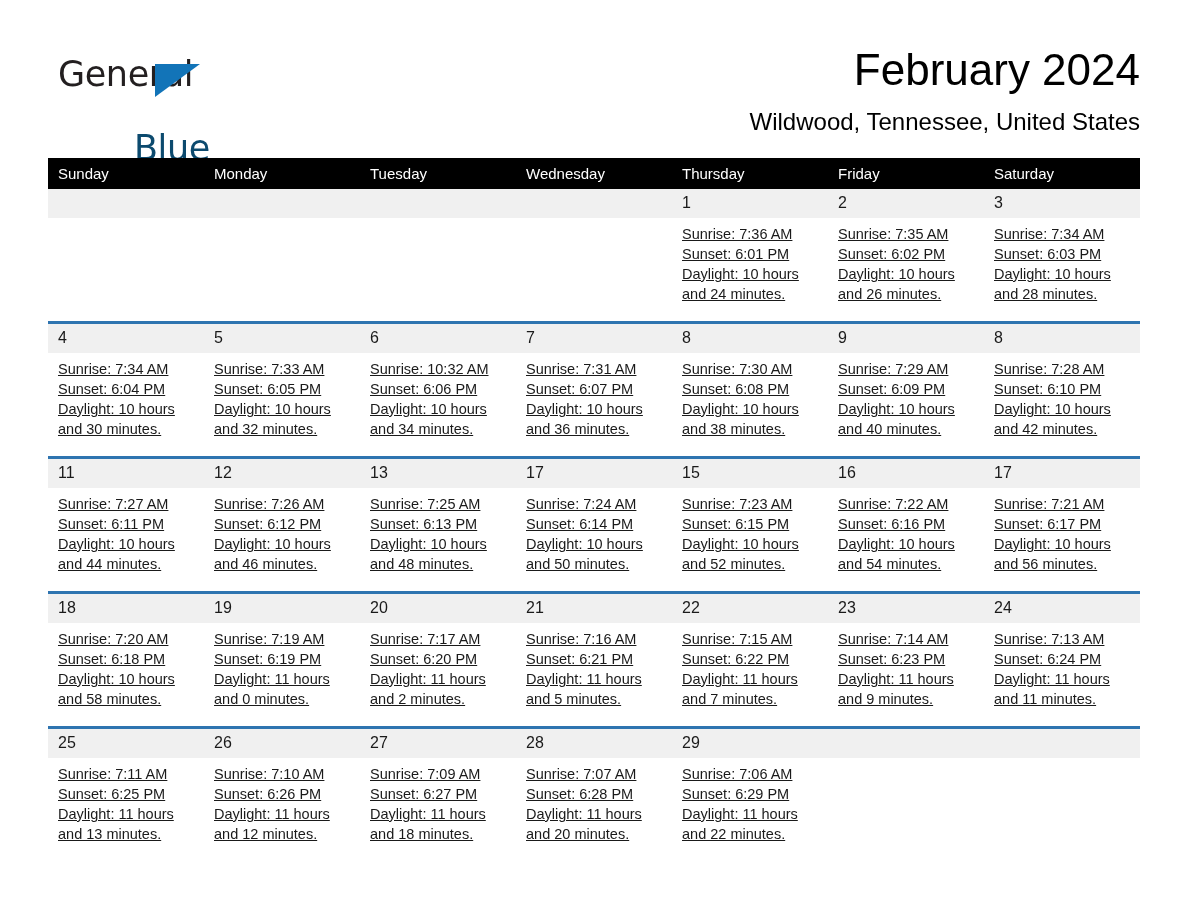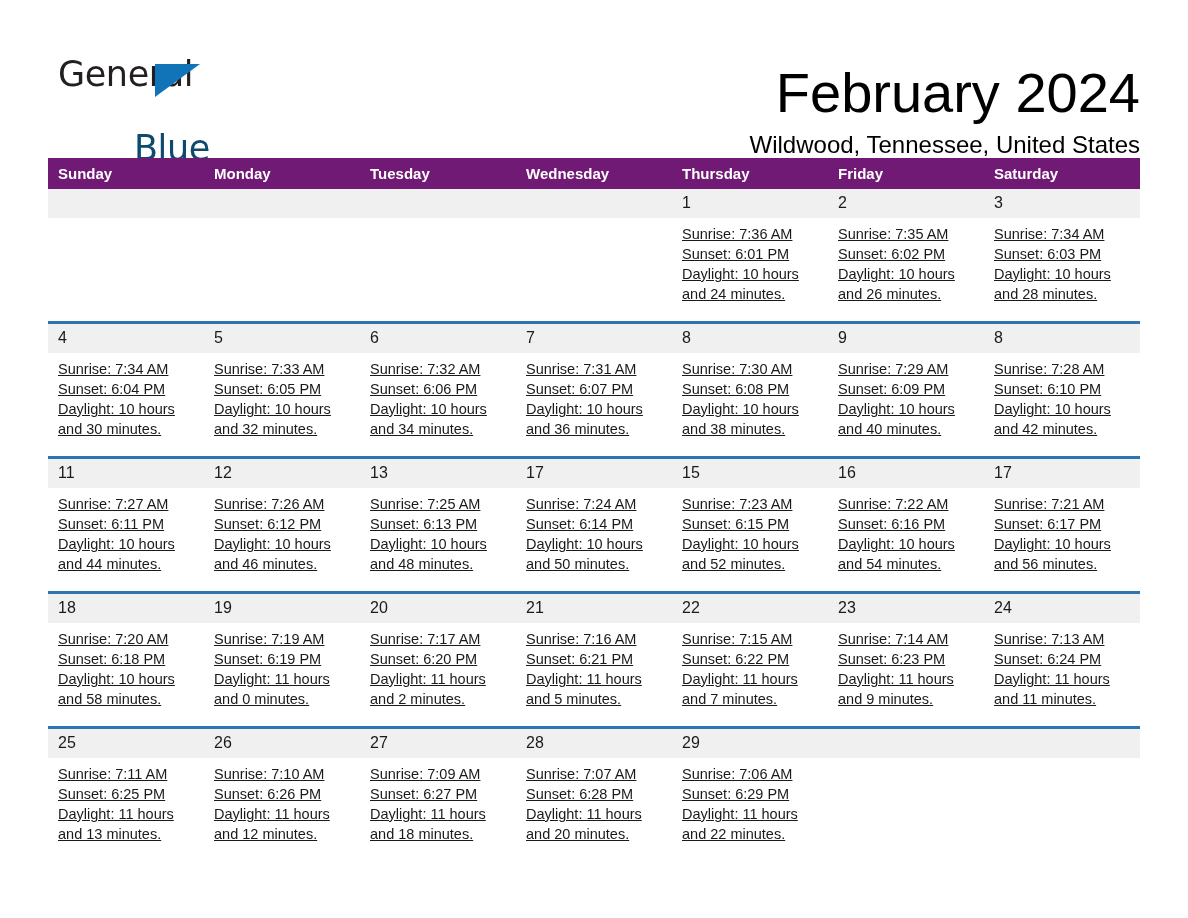--- a/index.html
+++ b/index.html
@@ -69,26 +69,25 @@
     margin-top: 36px;
   }
 
   .title-block {
     position: absolute;
     right: 0;
     top: 0;
     text-align: right;
   }
   .month-title {
-    font-size: 56px;
+    font-size: 44px;
     line-height: 56px;
     font-weight: 400;
     color: #000000;
     white-space: nowrap;
-    margin-top: 23px;
   }
   .location-title {
     font-size: 24px;
     line-height: 34px;
     font-weight: 400;
     color: #000000;
     white-space: nowrap;
     margin-top: 7px;
   }
 
@@ -97,24 +96,24 @@
     position: absolute;
     left: 48px;
     top: 158px;
     width: 1092px;
     border-collapse: collapse;
     table-layout: fixed;
   }
   .calendar col { width: 156px; }
 
   .calendar thead th {
-    background: #701a75;
+    background: #000000;
     color: #ffffff;
     font-size: 15px;
-    font-weight: 700;
+    font-weight: 400;
     text-align: left;
     padding: 7px 0 7px 10px;
     height: 17px;
     vertical-align: middle;
   }
 
   .week-row > td {
     border-top: 3px solid #2e74b0;
     padding: 0;
     vertical-align: top;
@@ -296,21 +295,21 @@
                 <div>Sunset: 6:05 PM</div>
                 <div>Daylight: 10 hours</div>
                 <div>and 32 minutes.</div>
               </div>
             </div>
           </td>
           <td>
             <div class="cell">
               <div class="daynum">6</div>
               <div class="details">
-                <div>Sunrise: 7:32 AM</div>
+                <div>Sunrise: 10:32 AM</div>
                 <div>Sunset: 6:06 PM</div>
                 <div>Daylight: 10 hours</div>
                 <div>and 34 minutes.</div>
               </div>
             </div>
           </td>
           <td>
             <div class="cell">
               <div class="daynum">7</div>
               <div class="details">

